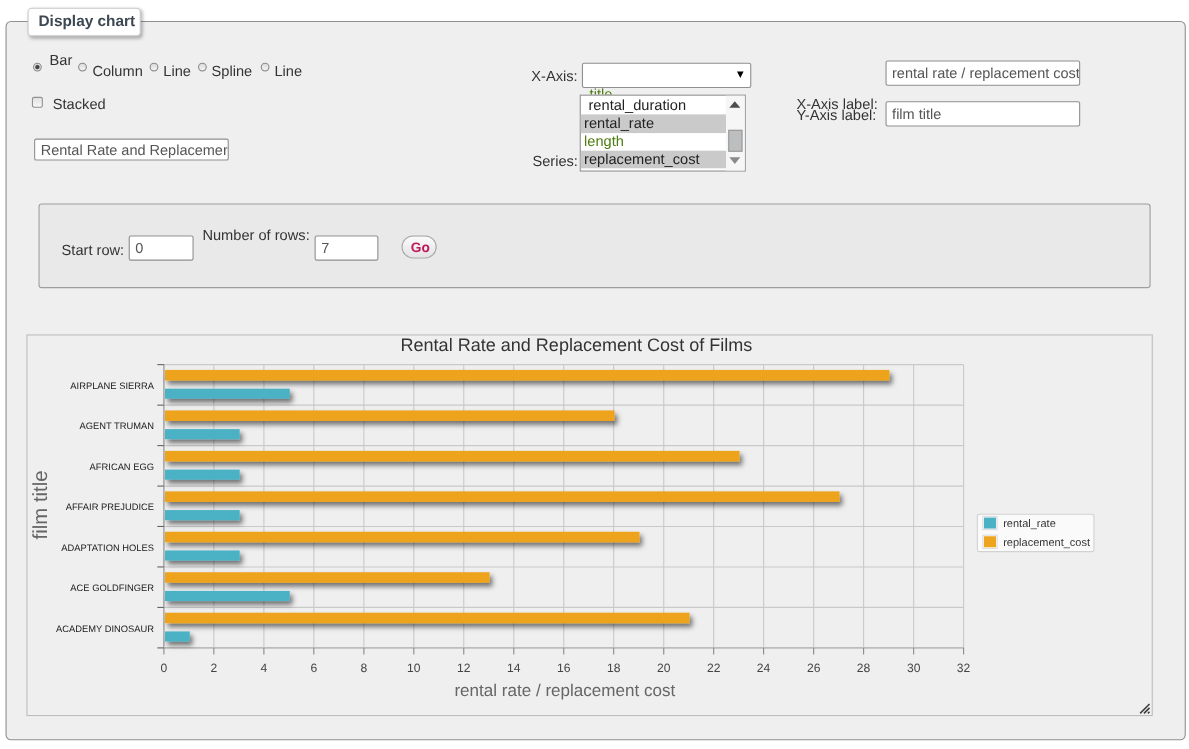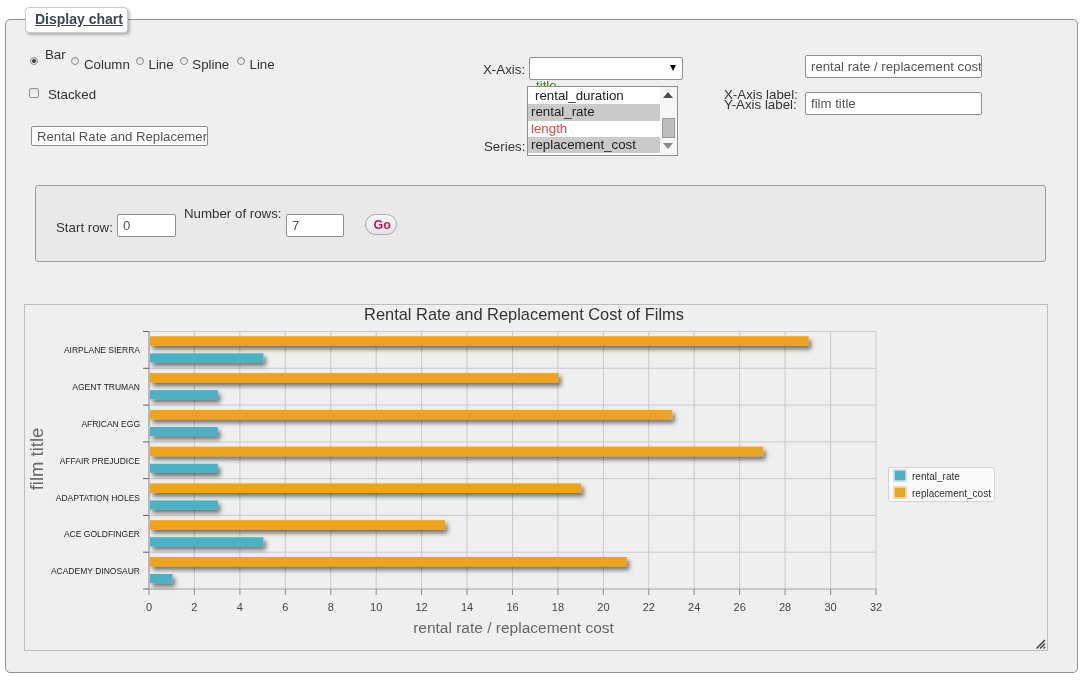--- a/index.html
+++ b/index.html
@@ -10,21 +10,21 @@
         background:linear-gradient(#dadada,#f5f5f5); }
   .radio.on { background: radial-gradient(circle at 50% 50%, #454545 1.5px, rgba(69,69,69,0) 2.5px),
         linear-gradient(#dadada,#f5f5f5); }
   .chk { position:absolute; width:10px; height:10px; border:1px solid #929292; background:linear-gradient(#e2e2e2,#f6f6f6); border-radius:2px; }
 </style></head>
 <body>
 
 <div class="abs" style="left:5px;top:19px;width:1073px;height:654px;background:#efefef;border:1px solid #909090;border-radius:5px;"></div>
 
 <div class="abs" style="left:25px;top:7px;width:103px;height:26px;background:#fff;border:1px solid #c9c9c9;border-radius:4px;box-shadow:2px 2px 3px rgba(0,0,0,0.25);"></div>
-<div class="abs" style="left:35px;top:11px;font-size:14px;font-weight:bold;color:#3d4853;text-decoration:underline;">Display chart</div>
+<div class="abs" style="left:35px;top:11px;font-size:14px;font-weight:bold;color:#3d4853;">Display chart</div>
 
 <div class="radio on" style="left:30px;top:57px;"></div>
 <div class="lbl" style="left:45px;top:47px;">Bar</div>
 <div class="radio" style="left:71px;top:57px;"></div>
 <div class="lbl" style="left:84px;top:57px;">Column</div>
 <div class="radio" style="left:136px;top:57px;"></div>
 <div class="lbl" style="left:148.5px;top:57px;">Line</div>
 <div class="radio" style="left:180px;top:57px;"></div>
 <div class="lbl" style="left:192.3px;top:57px;">Spline</div>
 <div class="radio" style="left:237px;top:57px;"></div>
@@ -37,21 +37,21 @@
 
 <div class="lbl" style="left:483px;top:62px;">X-Axis:</div>
 <div class="abs" style="left:529px;top:57px;width:154px;height:23px;background:#fff;border:1px solid #8f8f8f;border-radius:2px;"></div>
 <div class="abs" style="left:536px;top:78px;font-size:13.3px;color:#4d7c0f;">title</div>
 <div class="abs" style="left:669.5px;top:65px;width:0;height:0;border-left:3.5px solid transparent;border-right:3.5px solid transparent;border-top:6px solid #000;"></div>
 
 <div class="lbl" style="left:484px;top:139px;">Series:</div>
 <div class="abs" style="left:527px;top:86px;width:151px;height:70px;background:#fff;border:1px solid #8f8f8f;"></div>
 <div class="abs" style="left:528px;top:88px;width:132px;height:16.3px;font-size:13.3px;color:#222;padding-left:7px;">rental_duration</div>
 <div class="abs" style="left:528px;top:104.3px;width:132px;height:16.3px;font-size:13.3px;color:#222;padding-left:3px;background:#cacaca;">rental_rate</div>
-<div class="abs" style="left:528px;top:120.6px;width:132px;height:16.3px;font-size:13.3px;color:#ef4444;padding-left:3px;">length</div>
+<div class="abs" style="left:528px;top:120.6px;width:132px;height:16.3px;font-size:13.3px;color:#4d7c0f;padding-left:3px;">length</div>
 <div class="abs" style="left:528px;top:136.9px;width:132px;height:16.3px;font-size:13.3px;color:#222;padding-left:3px;background:#cacaca;">replacement_cost</div>
 
 <div class="abs" style="left:660px;top:87px;width:17px;height:68px;background:#f6f6f6;"></div>
 <div class="abs" style="left:663px;top:92px;width:0;height:0;border-left:5px solid transparent;border-right:5px solid transparent;border-bottom:6px solid #4d4d4d;"></div>
 <div class="abs" style="left:662px;top:118px;width:13px;height:20px;background:#bcbec0;border:1px solid #9a9a9a;"></div>
 <div class="abs" style="left:663px;top:143px;width:0;height:0;border-left:5px solid transparent;border-right:5px solid transparent;border-top:6px solid #8a8a8a;"></div>
 
 <div class="lbl" style="left:724px;top:61px;margin-top:26px;">X-Axis label:</div>
 <input type="text" style="left: 805px; top: 55px; width: 177px; height: 23px;" value="rental rate / replacement cost">
 <div class="lbl" style="left:724px;top:97px;">Y-Axis label:</div>

